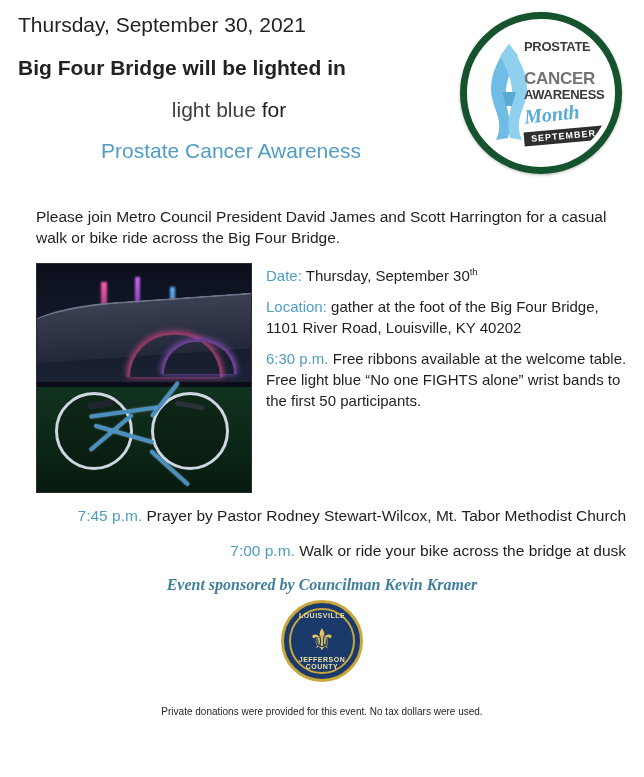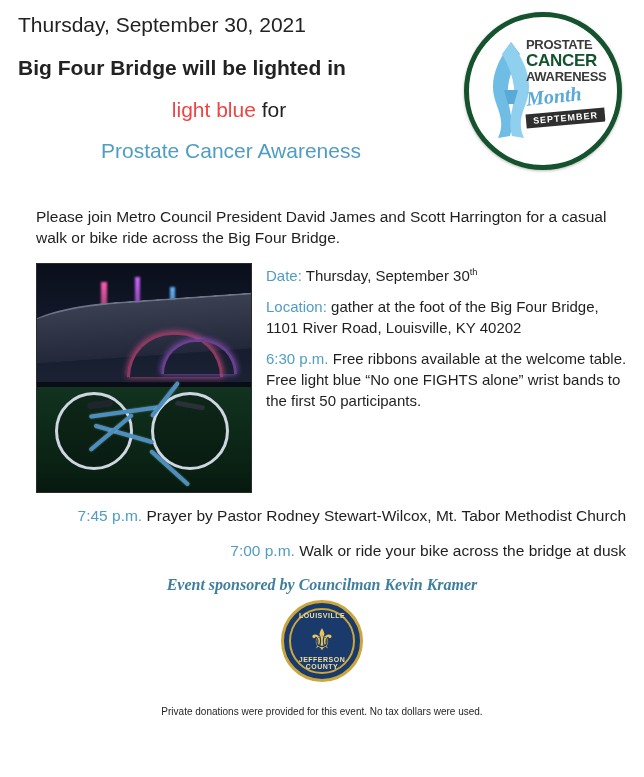--- a/index.html
+++ b/index.html
@@ -42,39 +42,39 @@
   .headline.l2 {
     margin-bottom: 20px;
     font-weight: bold;
   }
   .headline.center {
     text-align: center;
     margin-left: 0;
     margin-bottom: 20px;
   }
   .lightblue {
-    color: #ef4444;
+    color: #404040;
   }
   .headline.awareness {
     text-align: center;
     color: #4f9dc4;
     font-size: 21px;
     margin-bottom: 8px;
   }
 
   
   .badge {
     position: absolute;
     top: 2px;
     right: 8px;
     width: 148px;
     height: 148px;
     border-radius: 50%;
     background: #ffffff;
-    border: 5px solid #14532d;
+    border: 7px solid #14532d;
     box-shadow: 0 1px 3px rgba(0,0,0,0.28);
     overflow: hidden;
   }
   .badge-inner {
     position: absolute;
     inset: 5px;
     border-radius: 50%;
     background: #fff;
     overflow: hidden;
   }
@@ -92,21 +92,21 @@
     width: 88px;
     text-align: left;
   }
   .bt-line {
     font-family: "Liberation Sans", sans-serif;
     font-weight: bold;
     color: #3a3a3a;
     letter-spacing: -0.3px;
   }
   .bt-prostate { font-size: 13px; line-height: 14px; }
-  .bt-cancer { font-size: 17px; line-height: 18px; color: #14532d;}
+  .bt-cancer { font-size: 17px; line-height: 18px; color: #737373; margin-top: 16px;}
   .bt-awareness { font-size: 13px; line-height: 14px; }
   .bt-month {
     font-family: "Liberation Serif", serif;
     font-style: italic;
     font-weight: bold;
     font-size: 20px;
     line-height: 22px;
     color: #5aa9d6;
     transform: rotate(-6deg);
     display: inline-block;

